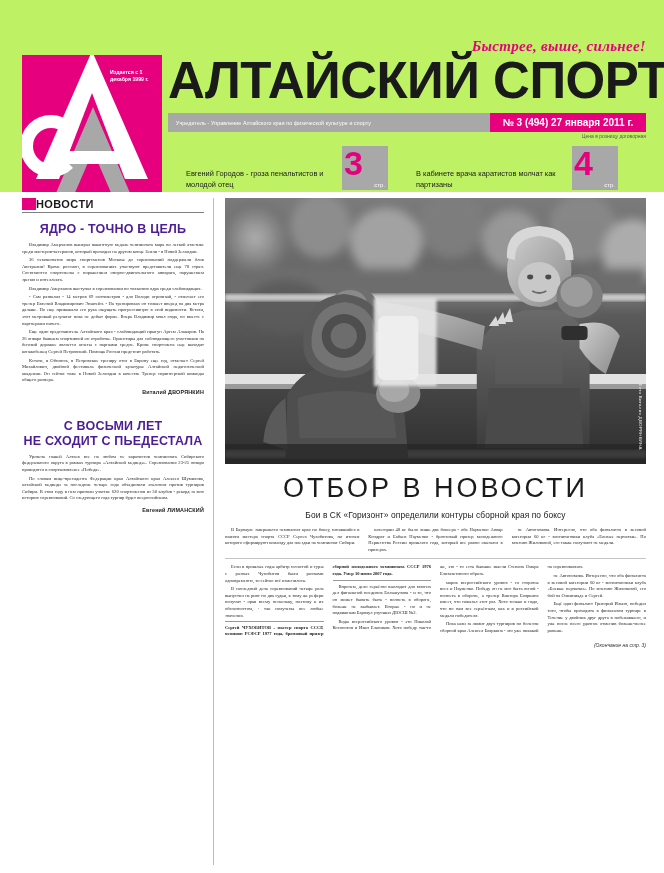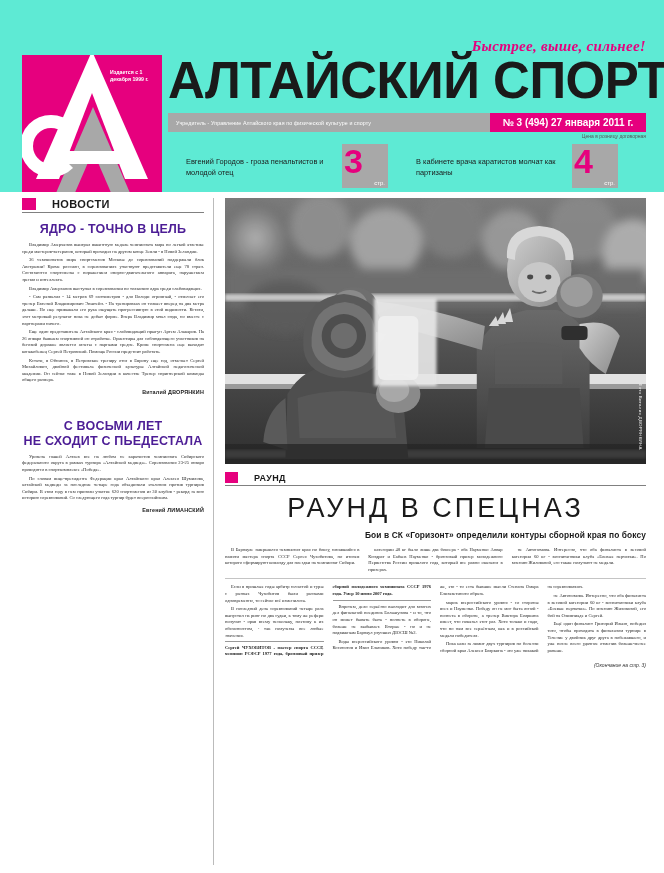--- a/index.html
+++ b/index.html
@@ -14,21 +14,21 @@
     width: 664px; height: 873px;
     background: #ffffff;
     padding: 0;
   }
 
   
   .masthead {
     position: relative;
     width: 664px;
     height: 192px;
-    background: #5eead4;
+    background: #bef264;
   }
   .tagline {
     position: absolute;
     right: 18px; top: 38px;
     font-family: "Liberation Serif", serif;
     font-style: italic;
     font-weight: bold;
     font-size: 15px;
     color: #e6007e;
     letter-spacing: 0.3px;
@@ -148,21 +148,21 @@
 
   
   .teasers {
     position: absolute;
     left: 186px; top: 142px;
     width: 460px; height: 48px;
     display: flex;
   }
   .teaser {
     display: flex;
-    align-items: center;
+    align-items: flex-end;
     width: 232px;
   }
   .teaser-text {
     width: 150px;
     font-size: 7.4px;
     line-height: 11px;
     color: #1a1a1a;
     padding-top: 1px;
   }
   .teaser-num {
@@ -203,21 +203,21 @@
   }
   .col-main {
     flex: 1;
     padding-left: 1px;
   }
 
   
   .sec-label {
     display: flex;
     align-items: center;
-    gap: 16px;
+    gap: 0;
     border-bottom: 1.6px solid #808080;
     padding-bottom: 2px;
     margin-bottom: 9px;
     width: 100%;
   }
   .sec-label .swatch {
     width: 14px; height: 12px;
     background: #e6007e;
     flex: none;
   }
@@ -282,23 +282,23 @@
     text-align: center;
     font-size: 27px;
     font-weight: normal;
     letter-spacing: 3px;
     color: #1a1a1a;
     line-height: 32px;
     margin: 6px 0 6px 0;
     font-family: "Liberation Sans", sans-serif;
   }
   .main-sub {
-    text-align: right;
+    text-align: center;
     font-size: 8.4px;
-    font-weight: bold;
+    font-weight: normal;
     color: #1a1a1a;
     margin-bottom: 7px;
     letter-spacing: 0.1px;
   }
 
   .lead-cols {
     column-count: 3;
     column-gap: 9px;
     column-rule: 0px;
   }
@@ -503,26 +503,22 @@
           </g>
 
           <rect x="148" y="100" width="62" height="88" fill="#e6e6e6" opacity="0.92" filter="url(#blur2)"></rect>
           <rect x="152" y="118" width="40" height="64" rx="6" fill="#f0f0f0" opacity="0.9"></rect>
 
           <rect x="0" y="246" width="418" height="20" fill="#262626" opacity="0.75"></rect>
         </svg>
         <div class="photo-credit">Фото Виталия ДВОРЯНКИНА</div>
       </div>
 
-      <div class="sec-label round">
-        <div class="swatch"></div>
-        <div class="txt">РАУНД</div>
-      </div>
-
-      <div class="main-head">РАУНД  В  СПЕЦНАЗ</div>
+
+      <div class="main-head">ОТБОР  В  НОВОСТИ</div>
       <div class="main-sub">Бои в СК «Горизонт» определили контуры сборной края по боксу</div>
 
       <div class="lead-cols">
         <div class="body-text">
           <p>В Барнауле завершился чемпионат края по боксу, начавшийся в памяти мастера спорта СССР Сергея Чухобитова, по итогам которого сформируют команду для поездки на чемпионат Сибири.</p>
           <p>категории 48 кг было лишь два боксера - оба Науменко Анвар Кондрат и Бабаев Науменко - бронзовый призер молодежного Первенства России прошлого года, который все равно оказался в призерах.</p>
           <p>не Автономова. Интересно, что оба финалиста в весовой категории 60 кг - воспитанники клуба «Боевые перчатки». По мнению Жилованой, его также получают не медали.</p>
         </div>
       </div>
 

